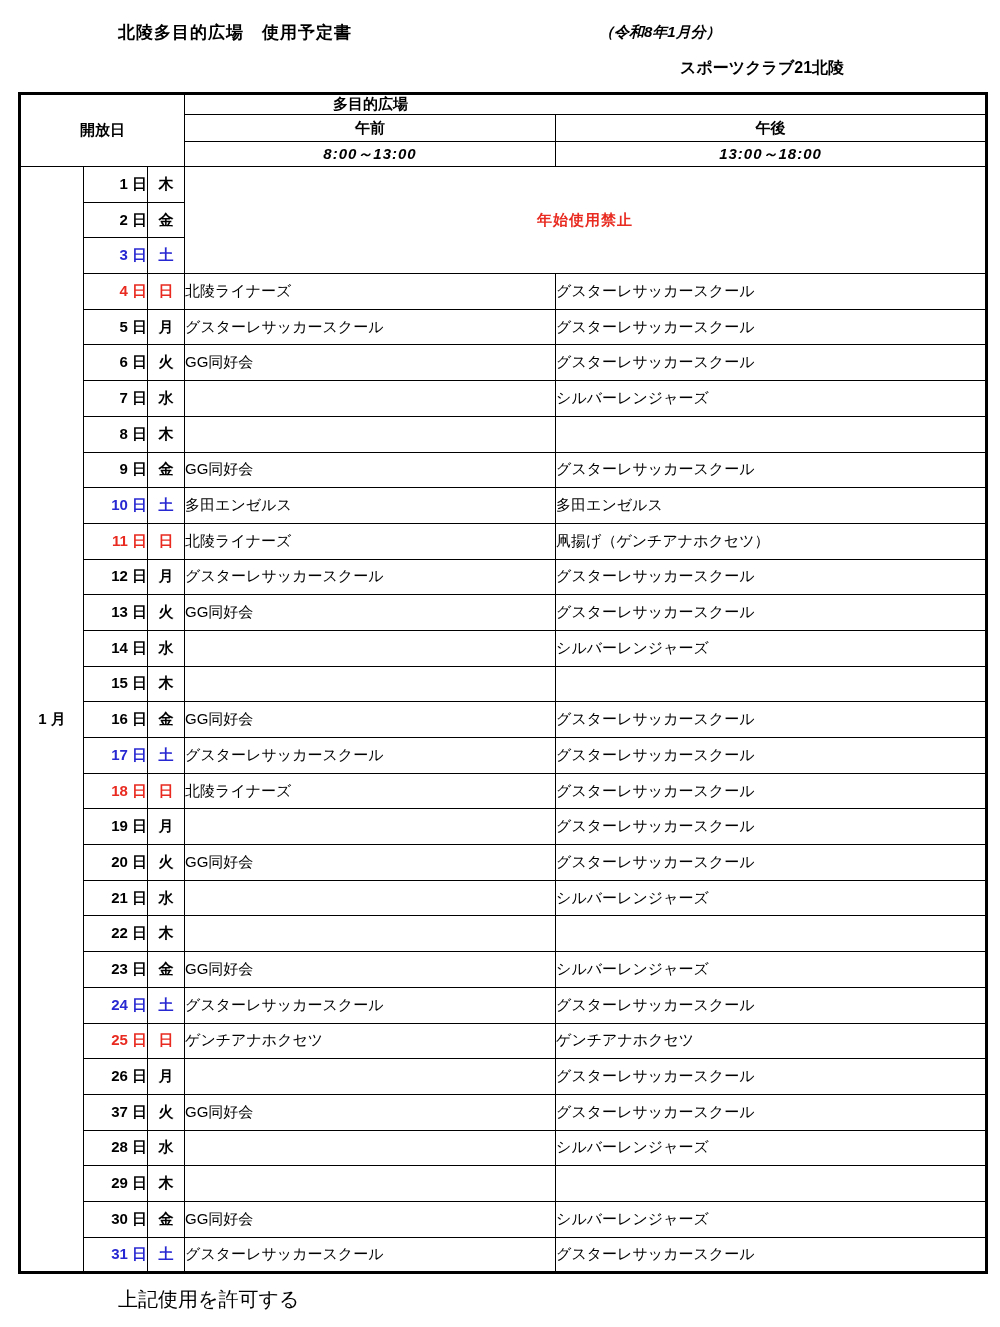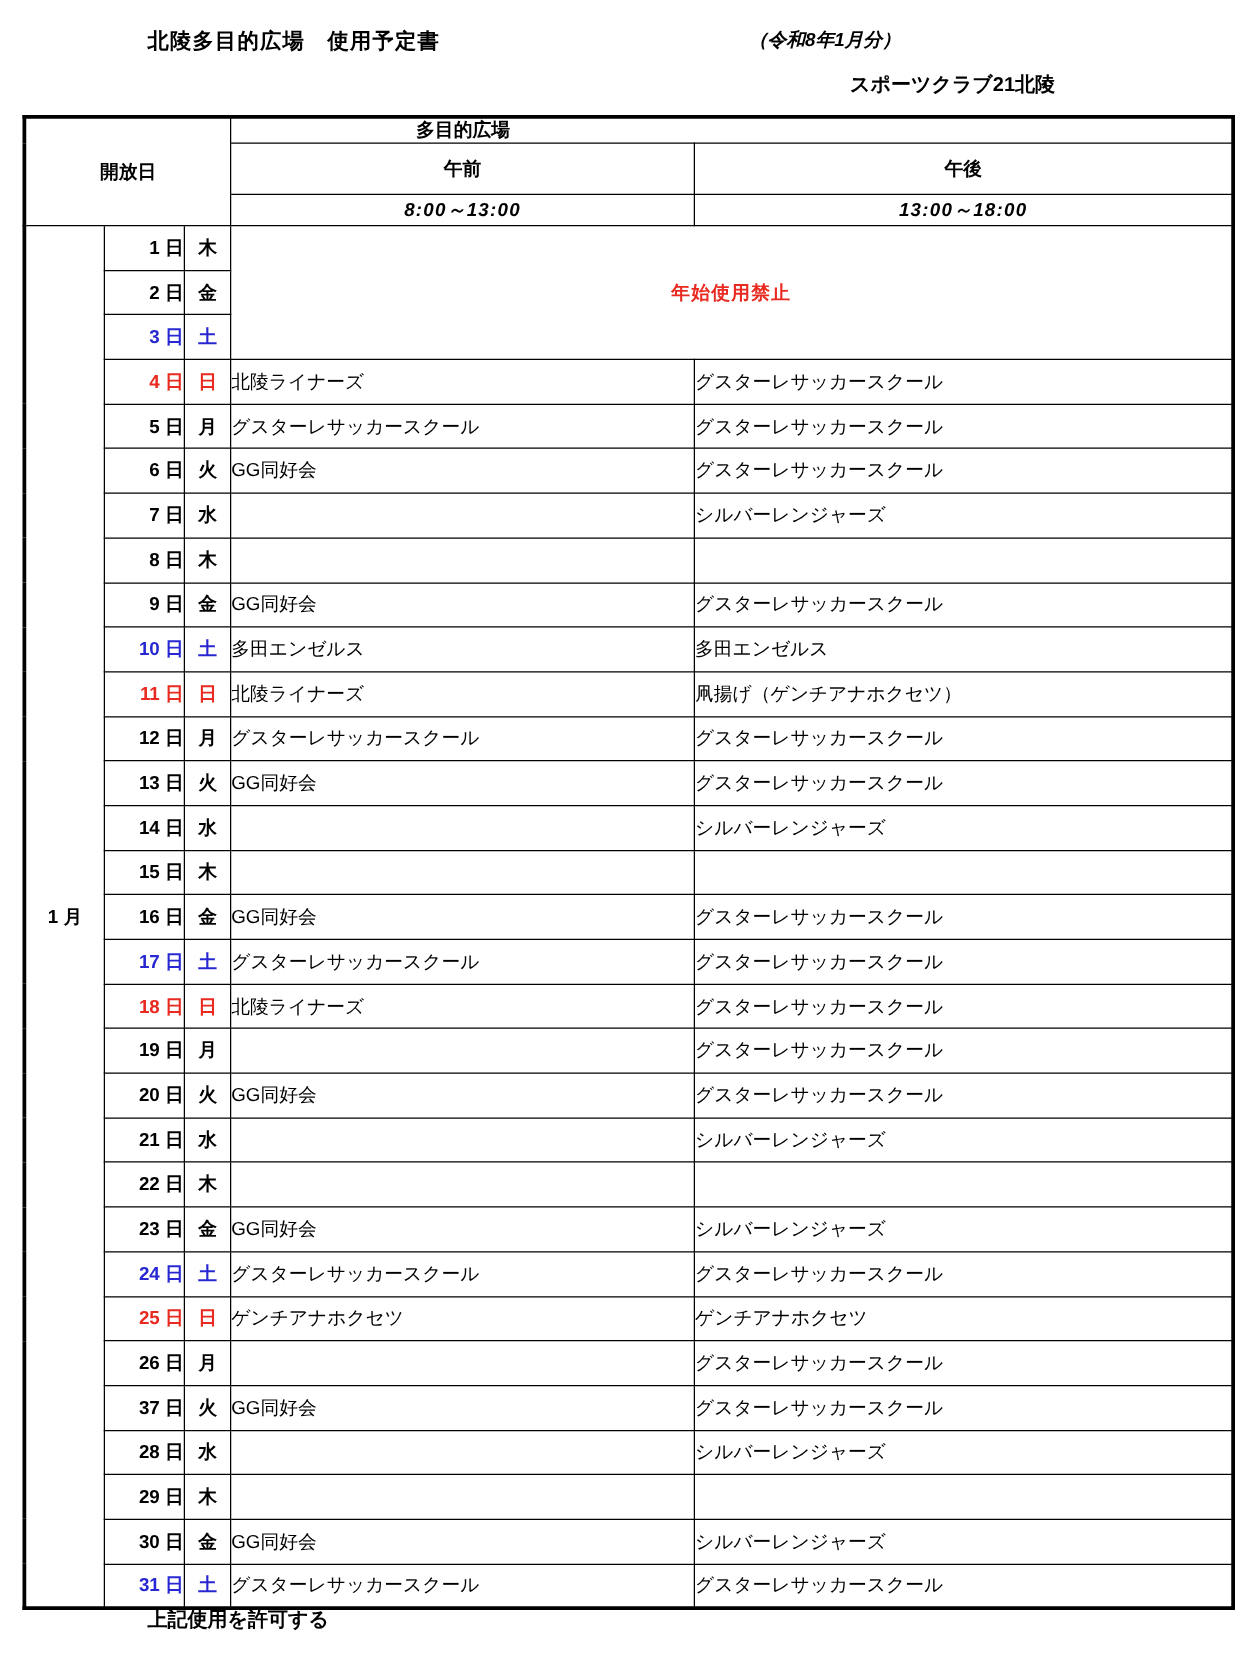--- a/index.html
+++ b/index.html
@@ -32,42 +32,42 @@
   .org-name {
     position: absolute;
     left: 680px; top: 58px;
     font-size: 16px;
     font-weight: bold;
     white-space: pre;
   }
   .approval-note {
     position: absolute;
     left: 118px; top: 1286px;
-    font-size: 16px;
-    font-weight: bold;
+    font-size: 20px;
+    font-weight: normal;
     white-space: pre;
   }
   table.schedule {
     position: absolute;
     left: 18px; top: 92px;
     width: 967px;
     border-collapse: collapse;
     table-layout: fixed;
     border: 3px solid #000;
   }
   table.schedule th, table.schedule td {
     border: 1.5px solid #000;
     padding: 0;
     overflow: hidden;
     white-space: nowrap;
     font-size: 15px;
     vertical-align: middle;
   }
   thead tr.facility-row { height: 20px; }
-  thead tr.ampm-row { height: 41px; }
+  thead tr.ampm-row { height: 27px; }
   thead tr.time-row { height: 25px; }
   tbody tr { height: 35.7px; }
 
   th.open-day-th {
     border-right-width: 3px;
     border-bottom-width: 3px;
     font-weight: bold;
     text-align: center;
   }
   th.facility-th { text-align: left; font-weight: bold; }

